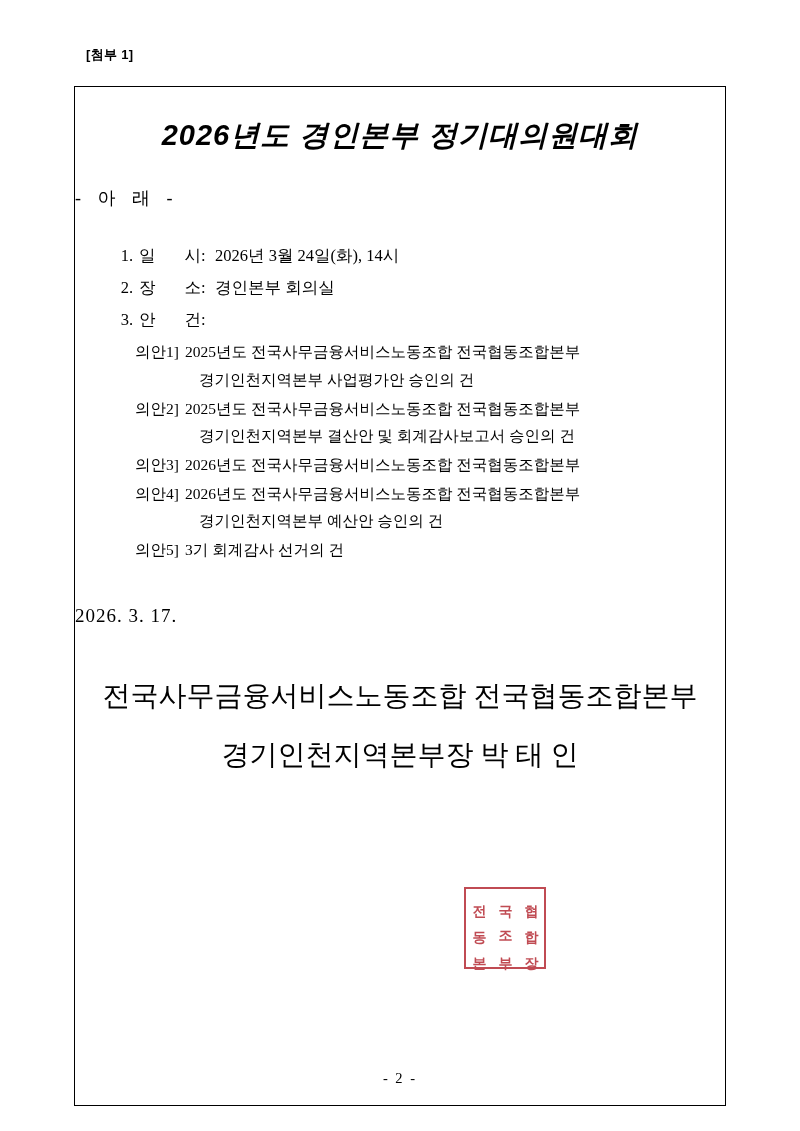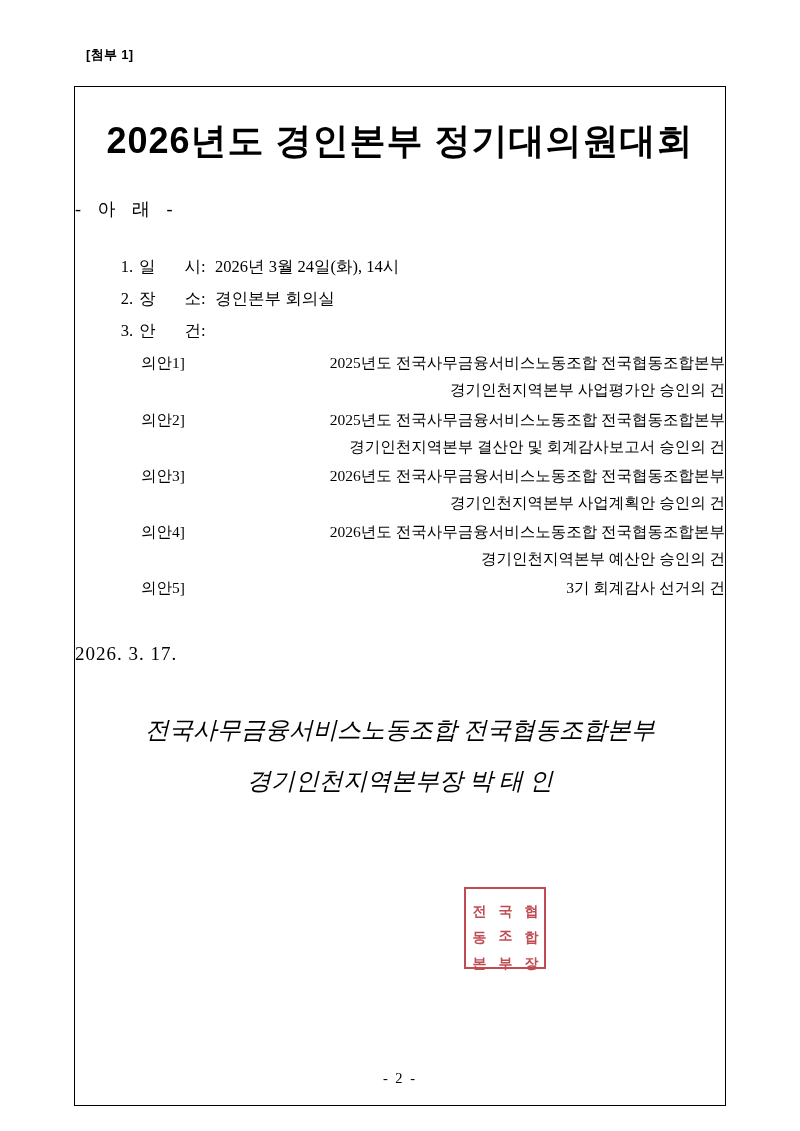--- a/index.html
+++ b/index.html
@@ -40,23 +40,24 @@
     box-sizing: border-box;
     background: #ffffff;
   }
   .title-block {
     margin-top: 26px;
     text-align: center;
   }
   .title-line {
     font-family: "Liberation Sans", "DejaVu Sans", sans-serif;
     font-weight: bold;
-    font-size: 36px;
+    font-size: 29px;
     letter-spacing: 1px;
     line-height: 1.55;
+    font-style: italic;
   }
   .intro {
     margin: 44px 36px 0 34px;
     font-size: 17.5px;
     line-height: 1.75;
     text-align: justify;
     word-break: break-all;
   }
   .intro .indent {
     display: inline-block;
@@ -99,21 +100,20 @@
     width: 14px;
     flex: 0 0 14px;
   }
   .item-val {
     flex: 1 1 auto;
   }
   .agenda {
     margin: 2px 0 0 0;
     padding: 0 0 0 60px;
     list-style: none;
-    text-align: right;
   }
   .agenda-item {
     display: flex;
     align-items: flex-start;
     font-size: 15.5px;
     line-height: 1.75;
     margin-bottom: 2px;
   }
   .agenda-label {
     flex: 0 0 50px;
@@ -128,24 +128,23 @@
   }
   .date-line {
     margin-top: 42px;
     text-align: left;
     font-size: 19px;
     letter-spacing: 1px;
   }
   .signature {
     margin-top: 40px;
     text-align: center;
-    font-size: 24px;
+    font-size: 28px;
     line-height: 2.1;
     position: relative;
-    font-style: italic;
   }
   .sig-line-2 {
     position: relative;
     display: inline-block;
   }
   .seal {
     position: absolute;
     left: 464px;
     top: 887px;
     width: 82px;
@@ -245,21 +244,20 @@
         <span class="agenda-text">
           <span>2025년도 전국사무금융서비스노동조합 전국협동조합본부</span>
           <span class="l2">경기인천지역본부 결산안 및 회계감사보고서 승인의 건</span>
         </span>
       </li>
 
       <li class="agenda-item">
         <span class="agenda-label">의안3]</span>
         <span class="agenda-text">
           <span>2026년도 전국사무금융서비스노동조합 전국협동조합본부</span>
-          <span class="l2">경기인천지역본부 사업계획안 승인의 건</span>
         </span>
       </li>
 
       <li class="agenda-item">
         <span class="agenda-label">의안4]</span>
         <span class="agenda-text">
           <span>2026년도 전국사무금융서비스노동조합 전국협동조합본부</span>
           <span class="l2">경기인천지역본부 예산안 승인의 건</span>
         </span>
       </li>

